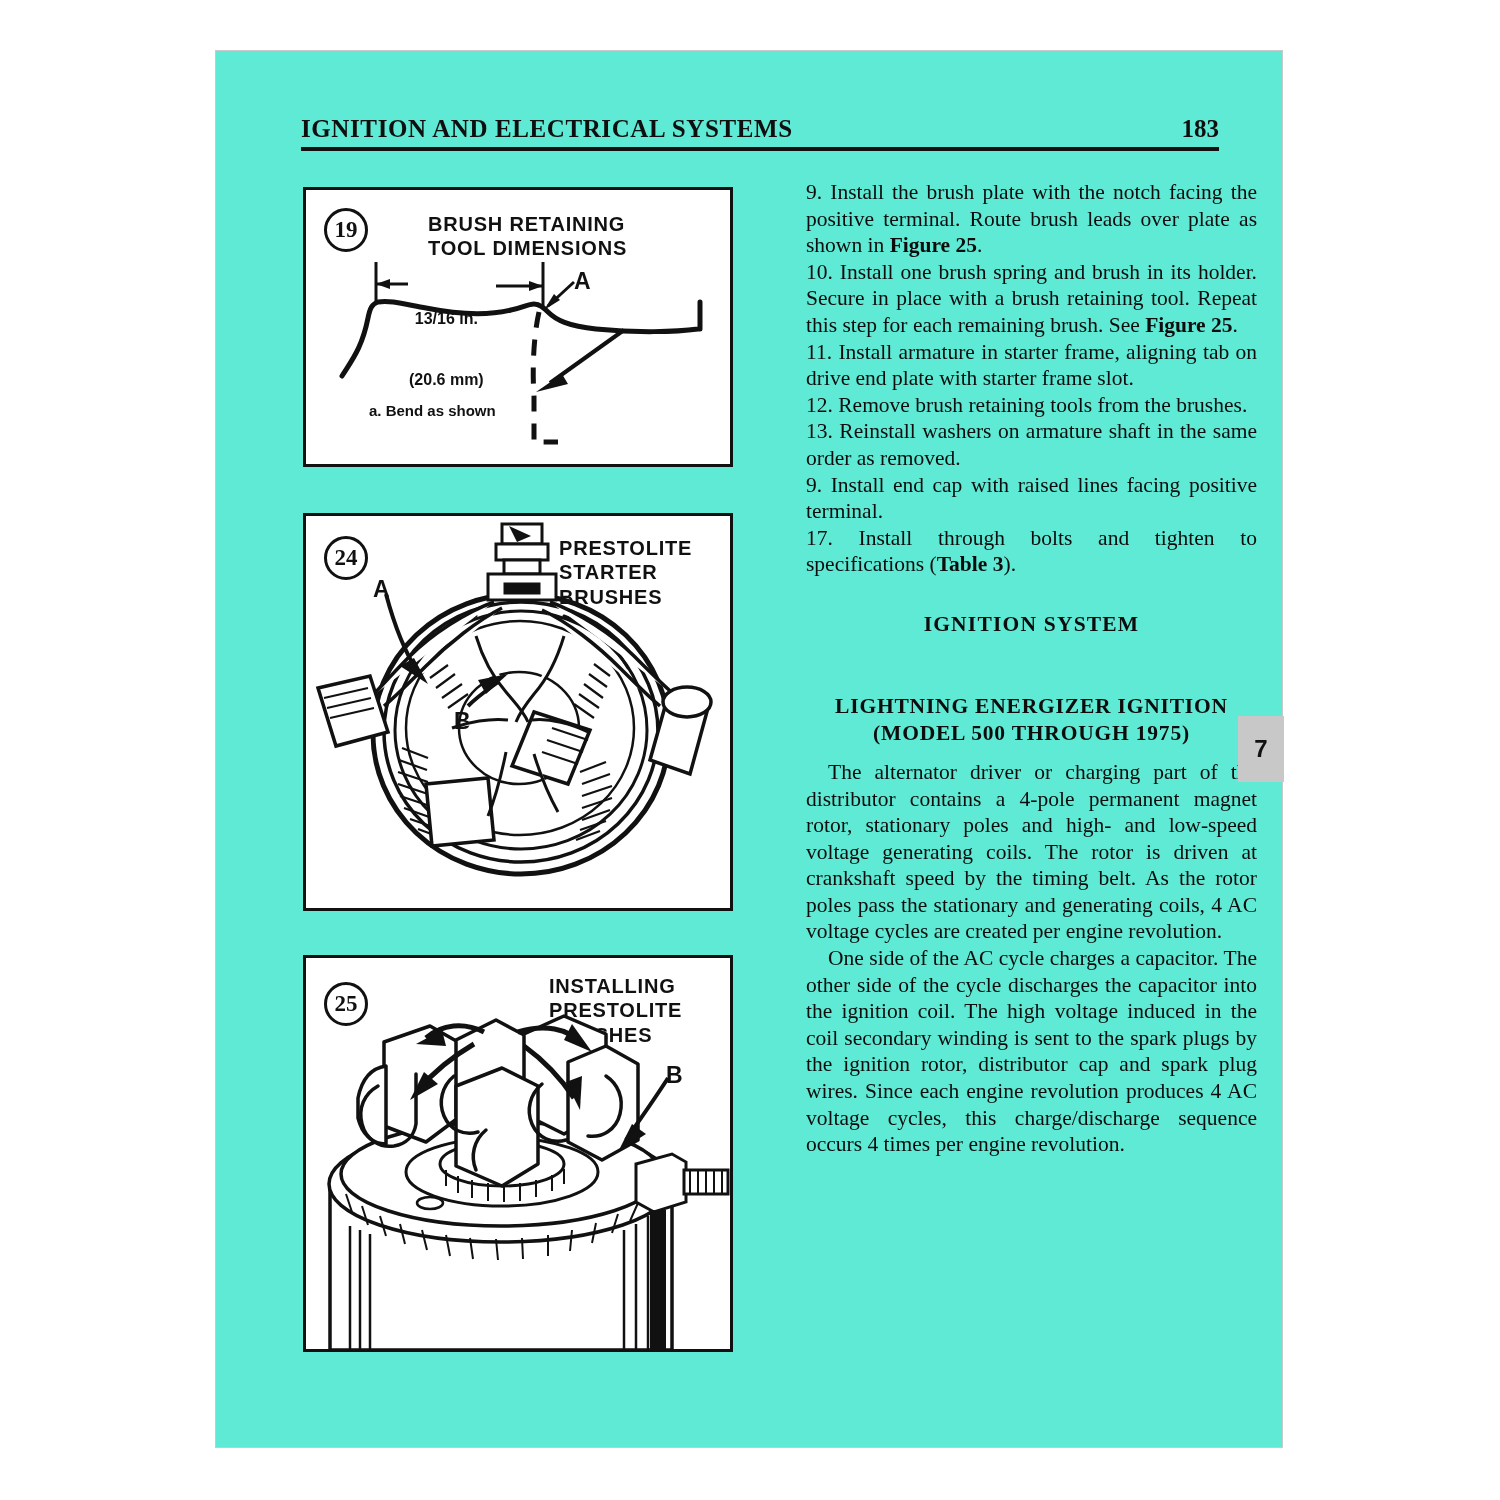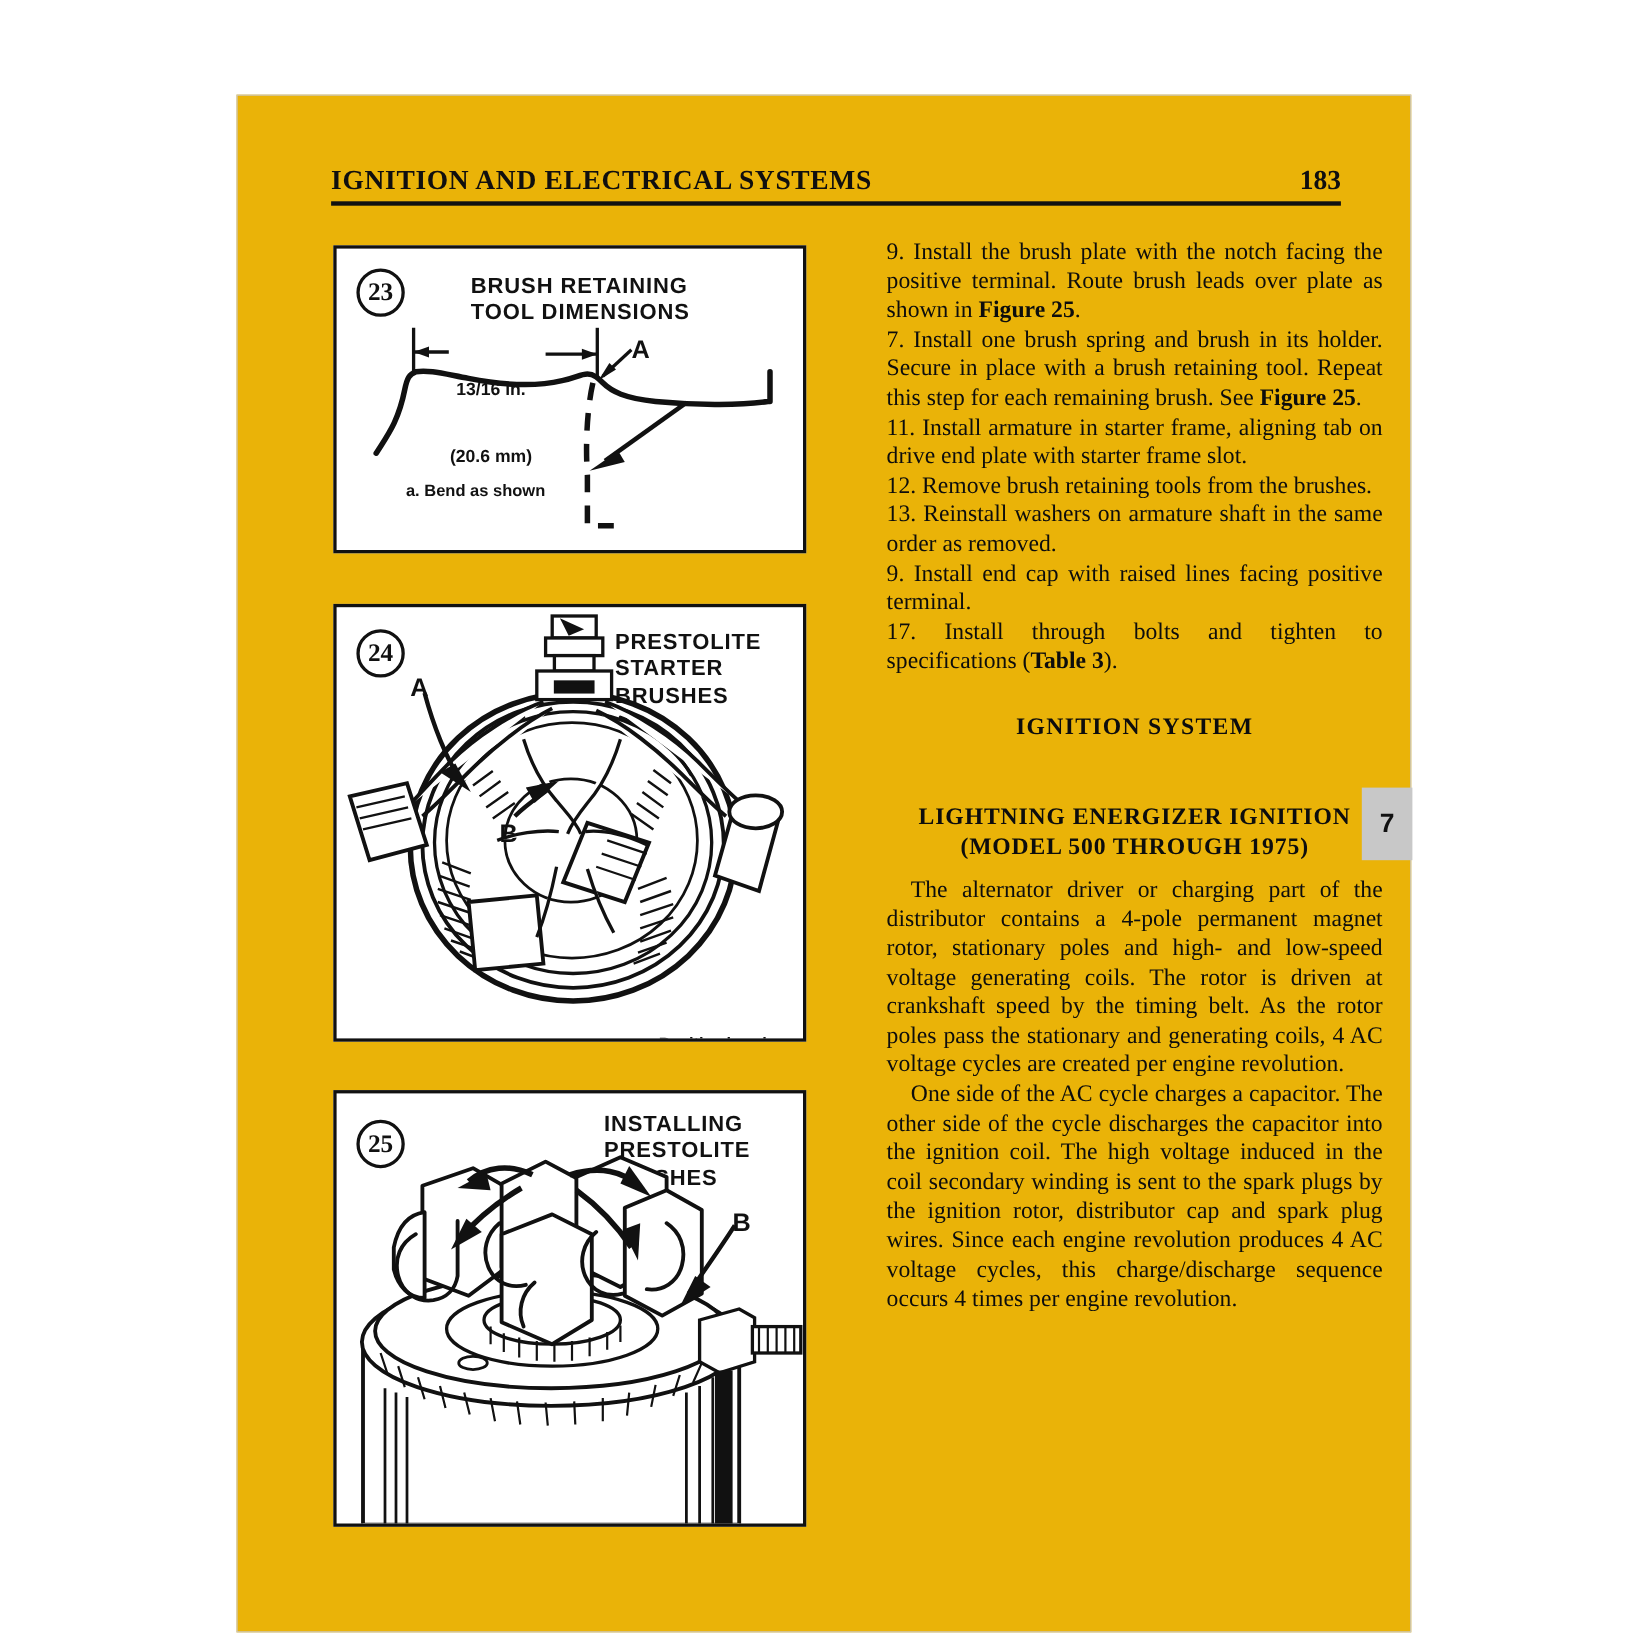--- a/index.html
+++ b/index.html
@@ -15,23 +15,22 @@
   }
 
   
   #page-frame {
     position: absolute;
     left: 215px;
     top: 50px;
     width: 1068px;
     height: 1398px;
     border: 1px solid #c9c9c9;
-    background: #eab308;
+    background: #5eead4;
     box-sizing: border-box;
-    margin-top: 36px;
   }
 
   
   #running-head {
     position: absolute;
     left: 85px;
     top: 58px;
     width: 918px;
     height: 42px;
   }
@@ -209,21 +208,21 @@
 
   <div id="running-head">
     <div class="rh-title">IGNITION AND ELECTRICAL SYSTEMS</div>
     <div class="rh-page">183</div>
     <div class="rh-rule"></div>
   </div>
 
   <div id="left-col">
 
     <div class="figure-box" style="width:430px;height:280px;">
-      <div class="fig-num" style="left:18px;top:18px;">23</div>
+      <div class="fig-num" style="left:18px;top:18px;">19</div>
       <div class="fig-title" style="left:122px;top:22px;">
         <div>BRUSH RETAINING</div>
         <div>TOOL DIMENSIONS</div>
       </div>
 
       <div class="dim-text" style="left:103px;top:78px;">
         <div>13/16 in.</div>
         <div>(20.6 mm)</div>
       </div>
 
@@ -447,21 +446,21 @@
         <rect x="344" y="252" width="16" height="140" fill="#111"></rect>
       </svg>
     </div>
 
   </div>
 
   <div id="right-col">
 
     <p class="para"><span>9. Install the brush plate with the notch facing the positive terminal. Route brush leads over plate as shown in </span><b>Figure 25</b><span>.</span></p>
 
-    <p class="para"><span>7. Install one brush spring and brush in its holder. Secure in place with a brush retaining tool. Repeat this step for each remaining brush. See </span><b>Figure 25</b><span>.</span></p>
+    <p class="para"><span>10. Install one brush spring and brush in its holder. Secure in place with a brush retaining tool. Repeat this step for each remaining brush. See </span><b>Figure 25</b><span>.</span></p>
 
     <p class="para">11. Install armature in starter frame, aligning tab on drive end plate with starter frame slot.</p>
 
     <p class="para">12. Remove brush retaining tools from the brushes.</p>
 
     <p class="para">13. Reinstall washers on armature shaft in the same order as removed.</p>
 
     <p class="para">9. Install end cap with raised lines facing positive terminal.</p>
 
     <p class="para"><span>17. Install through bolts and tighten to specifications (</span><b>Table 3</b><span>).</span></p>

